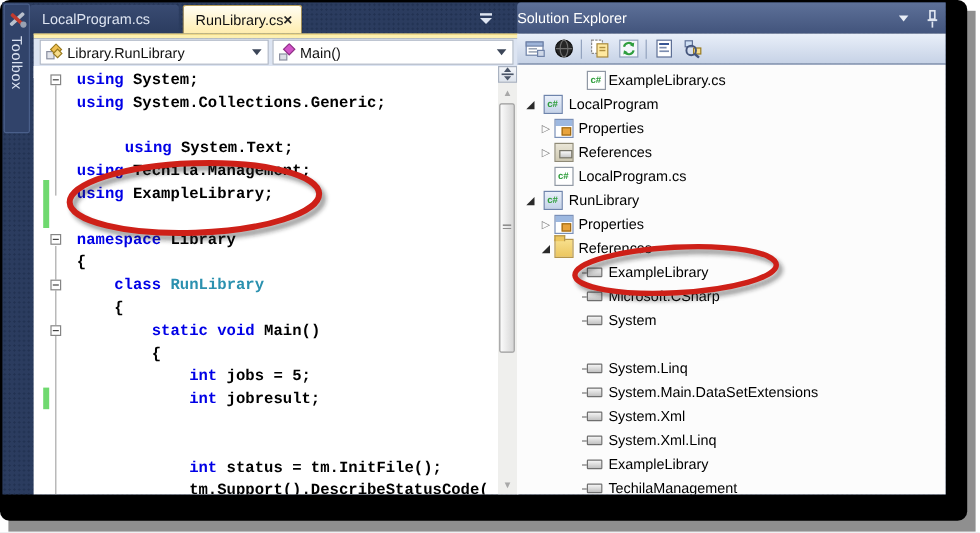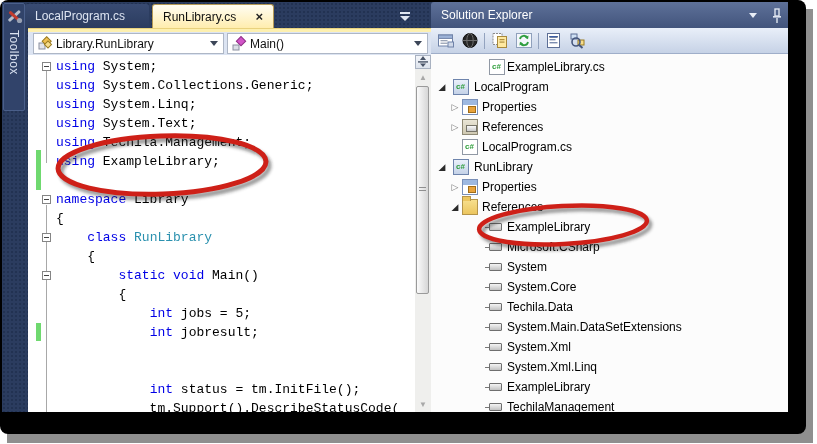--- a/index.html
+++ b/index.html
@@ -26,21 +26,21 @@
   .toolbox-label { position:absolute; left:3px; top:26px; writing-mode:vertical-rl;
     color:#dbe3f2; font-size:12px; letter-spacing:.5px; }
 
   
   .editor-group { position:absolute; left:22px; top:0; width:408px; height:410px; }
   .tabbar { position:absolute; left:0; top:0; width:408px; height:26px; }
   .tab { position:absolute; top:2px; height:24px; display:flex; align-items:center;
     padding:0 10px; font-size:12px; }
   .tab.inactive { left:1px; width:124px; color:#dde4f1;
     background:linear-gradient(#394b72, #2b3c5f); border-radius:3px 3px 0 0; }
-  .tab.active { left:128px; width:122px; color:#111;
+  .tab.active { left:128px; width:100px; color:#111;
     background:linear-gradient(#fffdf3, #ffedae); border:1px solid #b59a55; border-bottom:none;
     border-radius:3px 3px 0 0; }
   .tab-close { margin-left:auto; font-size:13px; line-height:10px; color:#222; font-weight:bold; }
   .overflow-btn { position:absolute; left:374px; top:7px; width:14px; height:12px; }
   .cream-strip { position:absolute; left:4px; top:26px; width:404px; height:4px;
     background:#fdf0b0; border-top:1px solid #e9d27e; }
 
   .navbar { position:absolute; left:4px; top:30px; width:404px; height:33px;
     background:#dce4f2; border-bottom:1px solid #aab6cc; }
   .dropdown { position:absolute; top:1px; height:21px; background:#fff;
@@ -52,42 +52,42 @@
     border-left:4px solid transparent; border-right:4px solid transparent; border-top:5px solid #3c4least; border-top:5px solid #3c4658; }
 
   .editor { position:absolute; left:4px; top:53px; width:404px; height:357px;
     background:#fff; overflow:hidden; }
   .change-bar { position:absolute; left:8px; width:5px; background:#6fd96f; }
   .fold-box { position:absolute; left:14px; width:9px; height:9px; background:#fff;
     border:1px solid #858585; }
   .fold-box::before { content:""; position:absolute; left:1px; right:1px; top:3px;
     border-top:1px solid #444; }
   .fold-line { position:absolute; left:18px; width:1px; background:#a8a8a8; }
-  .codeline { position:absolute; left:28px; height:19px; line-height:19px; white-space:pre;
-    font-family:"Liberation Mono", monospace; font-size:13px; font-weight:normal; color:#000; }
+  .codeline { position:absolute; left:36px; height:19px; line-height:19px; white-space:pre;
+    font-family:"Liberation Mono", monospace; font-size:13px; font-weight:bold; color:#000; }
   .kw { color:#0000e6; } .ty { color:#2b91af; } .pl { color:#000; }
   .ed-overlay { position:absolute; left:0; top:0; pointer-events:none; }
 
   
   .vscroll { position:absolute; left:387px; top:0; width:16px; height:357px; background:#efefed; }
   .sb-split { position:absolute; left:0; top:0; width:16px; height:14px;
     background:linear-gradient(#f4f6fa,#dde3ec); border:1px solid #a9b2c1; }
   .sb-up, .sb-down { position:absolute; left:0; width:16px; height:15px; color:#a8a8a8;
     font-size:8px; text-align:center; line-height:15px; }
   .sb-up { top:15px; } .sb-down { top:342px; }
   .sb-thumb { position:absolute; left:1px; top:31px; width:13px; height:208px;
     background:linear-gradient(90deg,#fbfbfb,#d6d6d6); border:1px solid #9a9a9a; border-radius:2px; }
   .sb-thumb::after { content:""; position:absolute; left:2px; right:2px; top:100px; height:6px;
     background:repeating-linear-gradient(#8f8f8f 0 1px, transparent 1px 3px); }
 
   
   .se-panel { position:absolute; left:429px; top:0; width:357px; height:410px; }
   .se-title { position:absolute; left:0; top:0; width:357px; height:26px;
     background:linear-gradient(#5e7199,#42547c); border-radius:3px 0 0 0;
-    color:#fff; font-size:12px; line-height:26px; padding-left:10px; }
+    color:#fff; font-size:12px; line-height:26px; }
   .se-title-arrow { position:absolute; left:318px; top:11px; width:0; height:0;
     border-left:4px solid transparent; border-right:4px solid transparent; border-top:5px solid #e8edf6; }
   .se-pin { position:absolute; left:340px; top:5px; }
   .se-toolbar { position:absolute; left:0; top:26px; width:357px; height:26px;
     background:linear-gradient(#e9eff9,#c6d2e6); border-bottom:1px solid #9faec9; }
   .se-btn { position:absolute; top:3px; width:22px; height:20px; border:none; background:transparent; padding:1px; }
   .se-sep { position:absolute; top:5px; width:1px; height:16px; background:#93a3bf; }
   .se-tree { position:absolute; left:0; top:52px; width:357px; height:358px; background:#fcfcfc; overflow:hidden; }
   .trow { position:absolute; left:0; width:357px; height:20px; font-size:12px; color:#000000; }
   .trow .lbl { position:absolute; top:3px; }
@@ -186,22 +186,21 @@
 
           <div class="fold-line" style="top:16px;height:92px;"></div>
           <div class="fold-line" style="top:150px;height:207px;"></div>
           <div class="fold-box" style="top:7px;"></div>
           <div class="fold-box" style="top:140px;"></div>
           <div class="fold-box" style="top:178px;"></div>
           <div class="fold-box" style="top:216px;"></div>
 
           <div class="codeline" style="top:2px;"><span class="kw">using</span><span class="pl"> System;</span></div>
           <div class="codeline" style="top:21px;"><span class="kw">using</span><span class="pl"> System.Collections.Generic;</span></div>
-          <div class="codeline" style="top:40px;"><span class="kw">using</span><span class="pl"> System.Linq;</span></div>
-          <div class="codeline" style="top:59px;"><span class="kw">using</span><span class="pl"> System.Text;</span></div>
+          <div class="codeline" style="top:59px;margin-left:40px;"><span class="kw">using</span><span class="pl"> System.Text;</span></div>
           <div class="codeline" style="top:78px;"><span class="kw">using</span><span class="pl"> Techila.Management;</span></div>
           <div class="codeline" style="top:97px;"><span class="kw">using</span><span class="pl"> ExampleLibrary;</span></div>
           <div class="codeline" style="top:135px;"><span class="kw">namespace</span><span class="pl"> Library</span></div>
           <div class="codeline" style="top:154px;"><span class="pl">{</span></div>
           <div class="codeline" style="top:173px;"><span class="pl">    </span><span class="kw">class</span><span class="pl"> </span><span class="ty">RunLibrary</span></div>
           <div class="codeline" style="top:192px;"><span class="pl">    {</span></div>
           <div class="codeline" style="top:211px;"><span class="pl">        </span><span class="kw">static</span><span class="pl"> </span><span class="kw">void</span><span class="pl"> Main()</span></div>
           <div class="codeline" style="top:230px;"><span class="pl">        {</span></div>
           <div class="codeline" style="top:249px;"><span class="pl">            </span><span class="kw">int</span><span class="pl"> jobs = 5;</span></div>
           <div class="codeline" style="top:268px;"><span class="pl">            </span><span class="kw">int</span><span class="pl"> jobresult;</span></div>
@@ -347,27 +346,23 @@
               <span class="lbl">ExampleLibrary</span>
             </div>
           <div class="trow lv2" style="top:183px;">
               <span class="tico tico-ref"></span>
               <span class="lbl">Microsoft.CSharp</span>
             </div>
           <div class="trow lv2" style="top:203px;">
               <span class="tico tico-ref"></span>
               <span class="lbl">System</span>
             </div>
-          <div class="trow lv2" style="top:223px;">
-              <span class="tico tico-ref"></span>
-              <span class="lbl">System.Core</span>
-            </div>
           <div class="trow lv2" style="top:243px;">
               <span class="tico tico-ref"></span>
-              <span class="lbl">Techila.Data</span>
+              <span class="lbl">System.Linq</span>
             </div>
           <div class="trow lv2" style="top:263px;">
               <span class="tico tico-ref"></span>
               <span class="lbl">System.Main.DataSetExtensions</span>
             </div>
           <div class="trow lv2" style="top:283px;">
               <span class="tico tico-ref"></span>
               <span class="lbl">System.Xml</span>
             </div>
           <div class="trow lv2" style="top:303px;">

